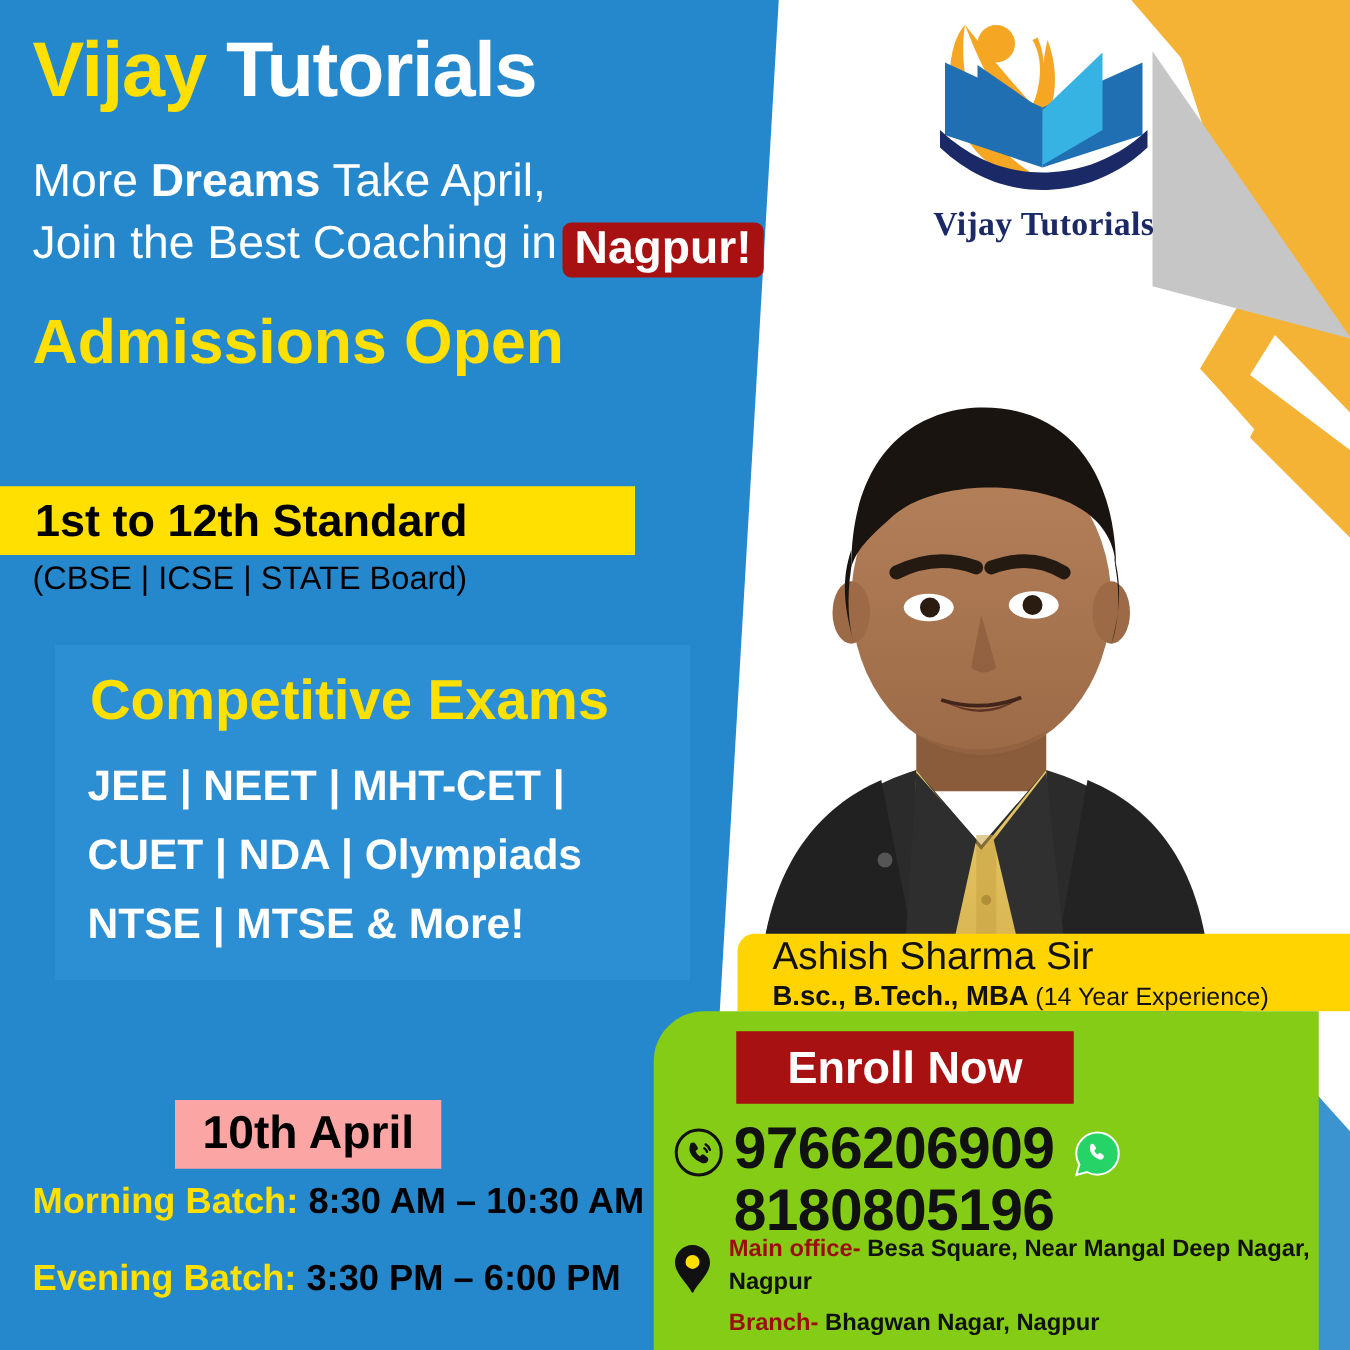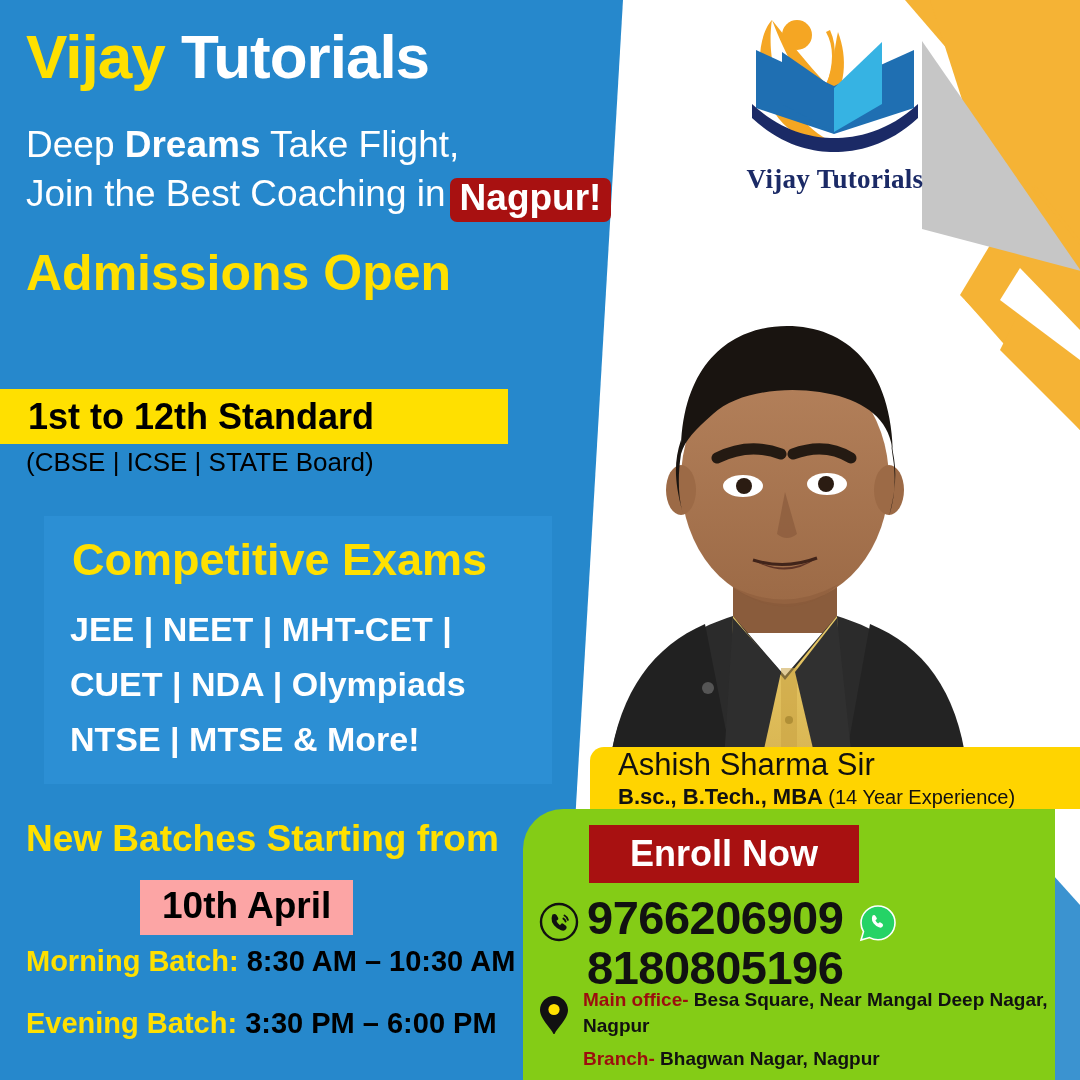--- a/index.html
+++ b/index.html
@@ -268,21 +268,21 @@
     </g>
   </svg>
 
   <div class="brand">
     <span class="b-vijay">Vijay</span>
     <span class="b-tut">Tutorials</span>
   </div>
 
   <div class="tagline">
     <div>
-      <span>Deep </span><b>Dreams</b><span> Take Flight,</span>
+      <span>More </span><b>Dreams</b><span> Take April,</span>
     </div>
     <div>
       <span>Join the Best Coaching in</span><span class="nagpur-badge">Nagpur!</span>
     </div>
   </div>
 
   <div class="adm-open">
     <span class="l1">Admissions Open</span>
   </div>
 
@@ -294,21 +294,20 @@
 
   <div class="exam-box">
     <div class="exam-title">Competitive Exams</div>
     <div class="exam-lines">
       <div>JEE | NEET | MHT-CET |</div>
       <div>CUET | NDA | Olympiads</div>
       <div>NTSE | MTSE &amp; More!</div>
     </div>
   </div>
 
-  <div class="batches-head">New Batches Starting from</div>
   <div class="date-chip">10th April</div>
   <div class="batch-row m">
     <span class="lbl">Morning Batch:</span><span class="val"> 8:30 AM – 10:30 AM</span>
   </div>
   <div class="batch-row e">
     <span class="lbl">Evening Batch:</span><span class="val"> 3:30 PM – 6:00 PM</span>
   </div>
 
   <div class="logo">
     <svg class="logo-mark" viewBox="0 0 186 152">

